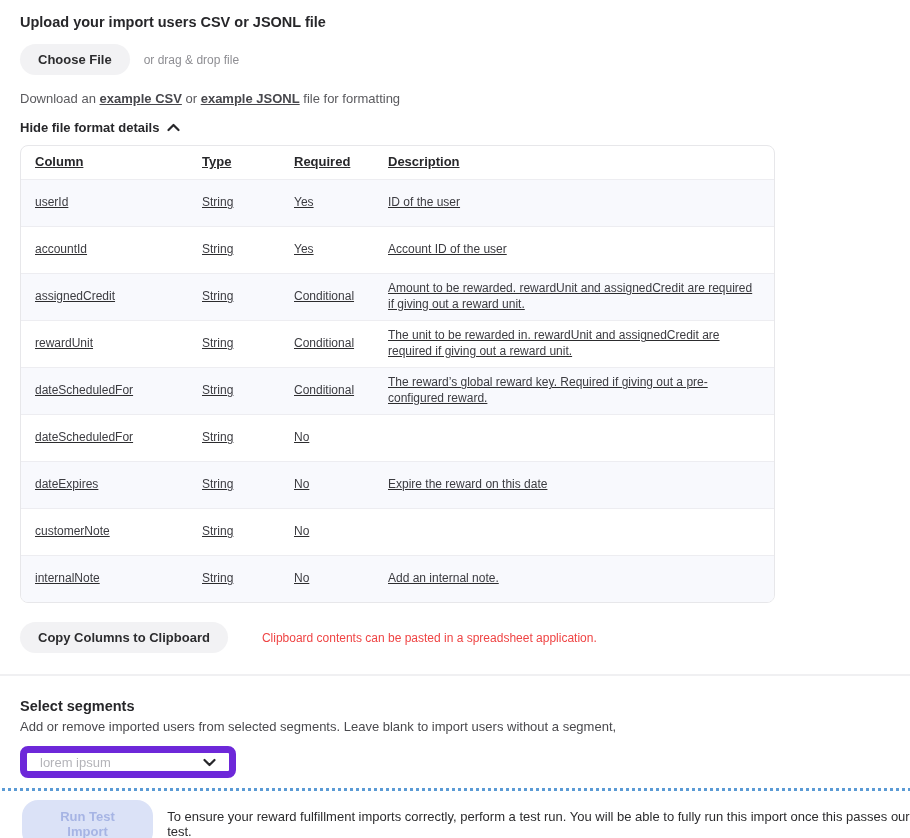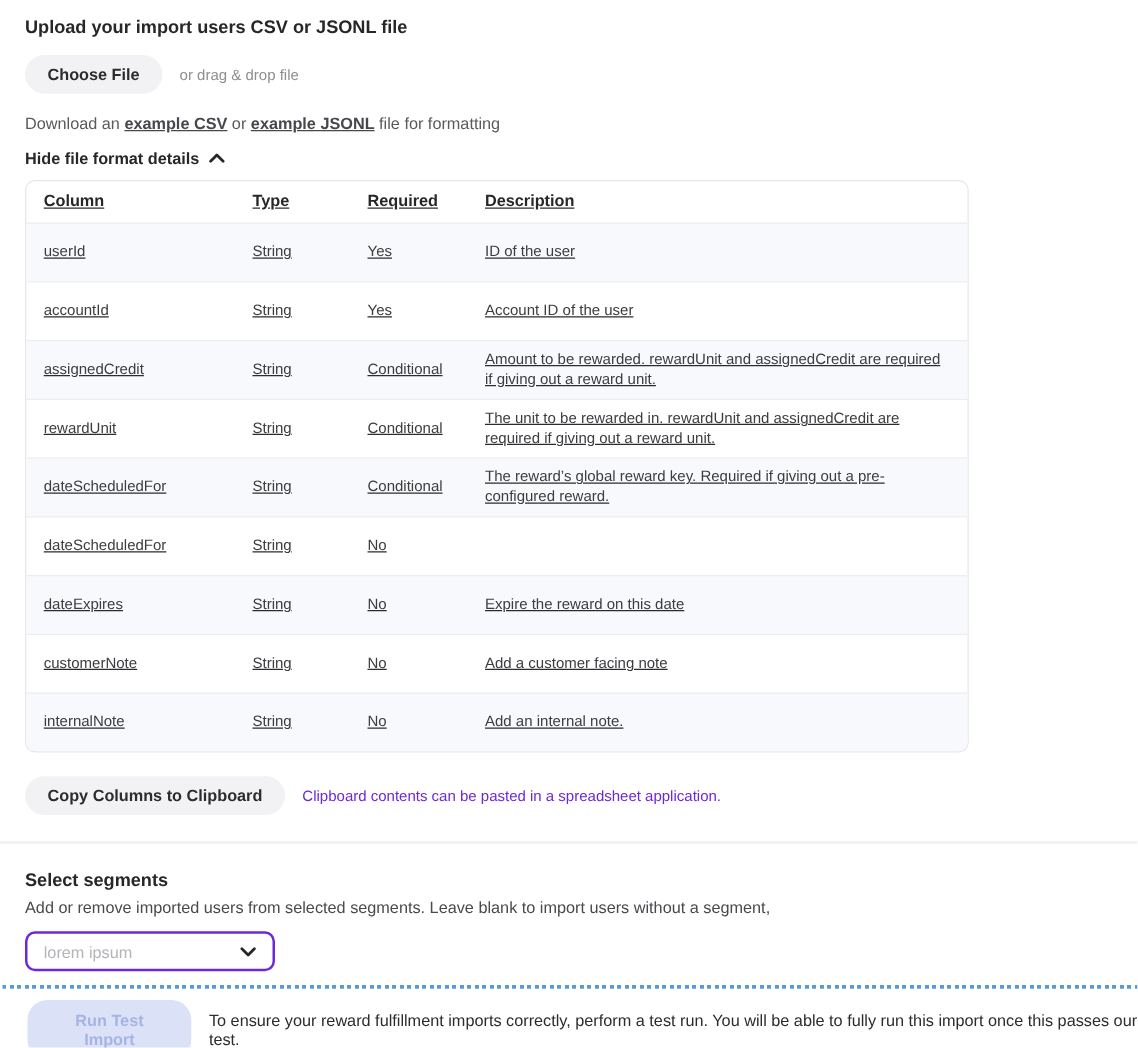--- a/index.html
+++ b/index.html
@@ -91,41 +91,41 @@
   .c-required { width: 94px; flex: none; }
   .c-description { flex: 1; padding-right: 18px; }
 
   
   .copy-row {
     display: flex;
     align-items: center;
     gap: 14px;
     margin-top: 19px;
   }
-  .copy-note { font-size: 12px; color: #6d28d9; }
+  .copy-note { font-size: 12px; color: #ef4444; margin-left: 20px; }
 
   
   .divider {
     width: 910px;
     height: 2px;
     background: #f0f0f2;
     margin: 21px 0 0 -20px;
   }
 
   
   .segments { margin-top: 22px; }
   .segments-desc {
     font-size: 13px;
     color: #4a4a4e;
     margin: 5px 0 12px 0;
   }
   .select-box {
-    width: 200px;
+    width: 216px;
     height: 32px;
-    border: 2px solid #6d28d9;
+    border: 7px solid #6d28d9;
     border-radius: 8px;
     background: #ffffff;
     display: flex;
     align-items: center;
     justify-content: space-between;
     padding: 0 13px;
     cursor: pointer;
   }
   .select-box .placeholder {
     font-size: 13px;
@@ -234,21 +234,20 @@
           <div class="trow">
             <div class="tcell c-column">dateExpires</div>
             <div class="tcell c-type">String</div>
             <div class="tcell c-required">No</div>
             <div class="tcell c-description">Expire the reward on this date</div>
           </div>
           <div class="trow">
             <div class="tcell c-column">customerNote</div>
             <div class="tcell c-type">String</div>
             <div class="tcell c-required">No</div>
-            <div class="tcell c-description">Add a customer facing note</div>
           </div>
           <div class="trow">
             <div class="tcell c-column">internalNote</div>
             <div class="tcell c-type">String</div>
             <div class="tcell c-required">No</div>
             <div class="tcell c-description">Add an internal note.</div>
           </div>
         </div>
     </div>
 

